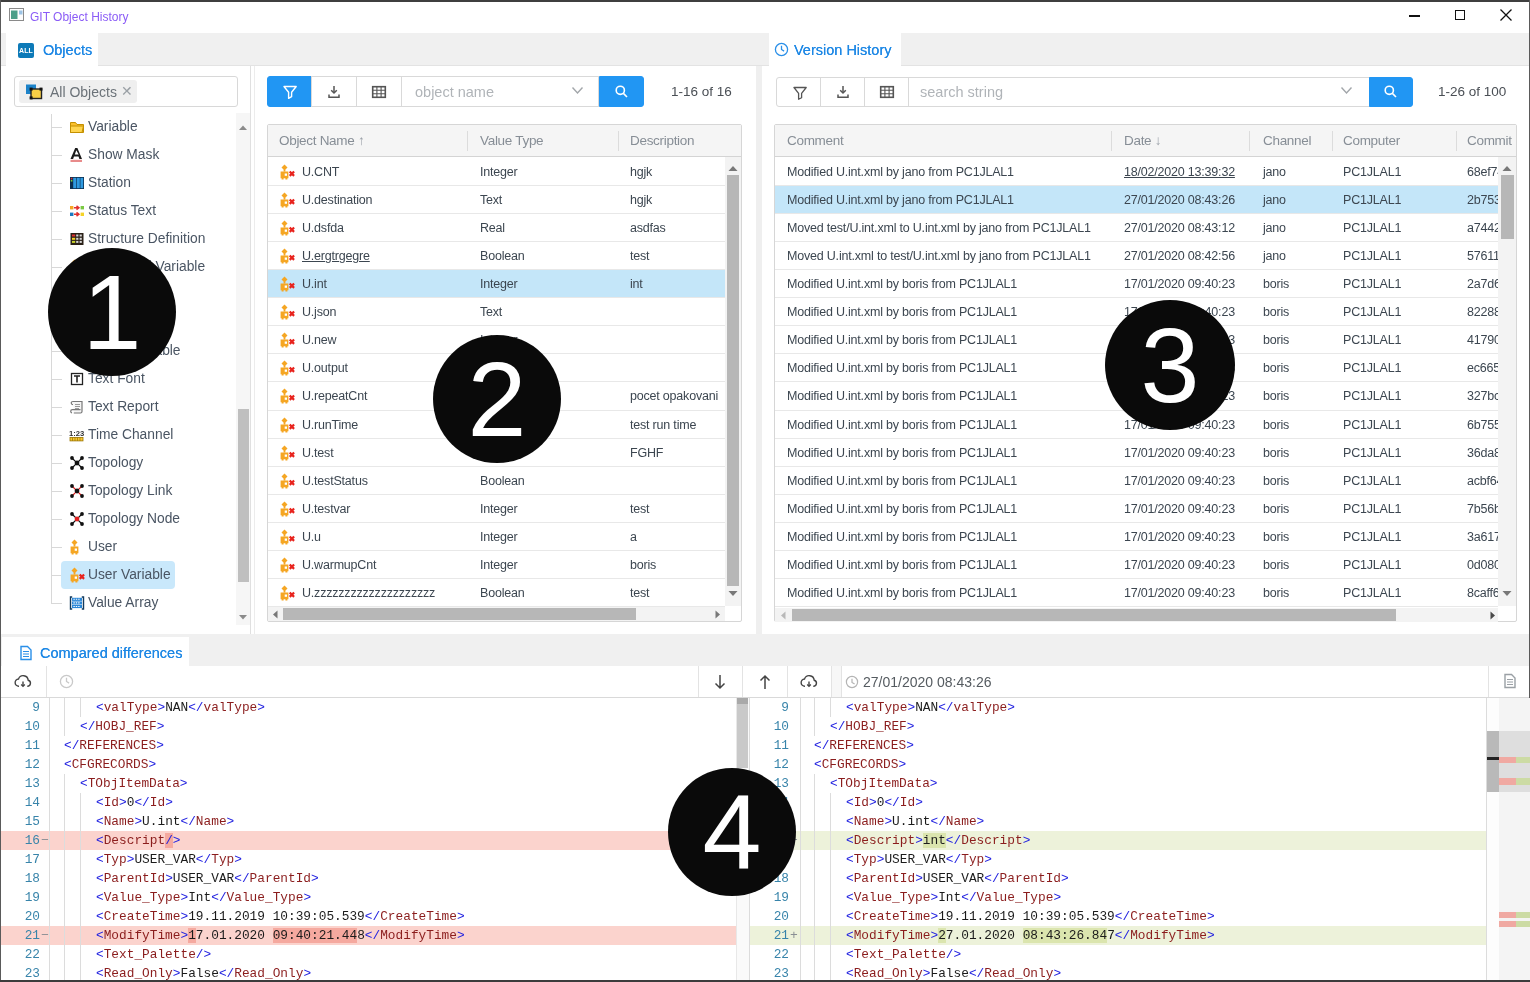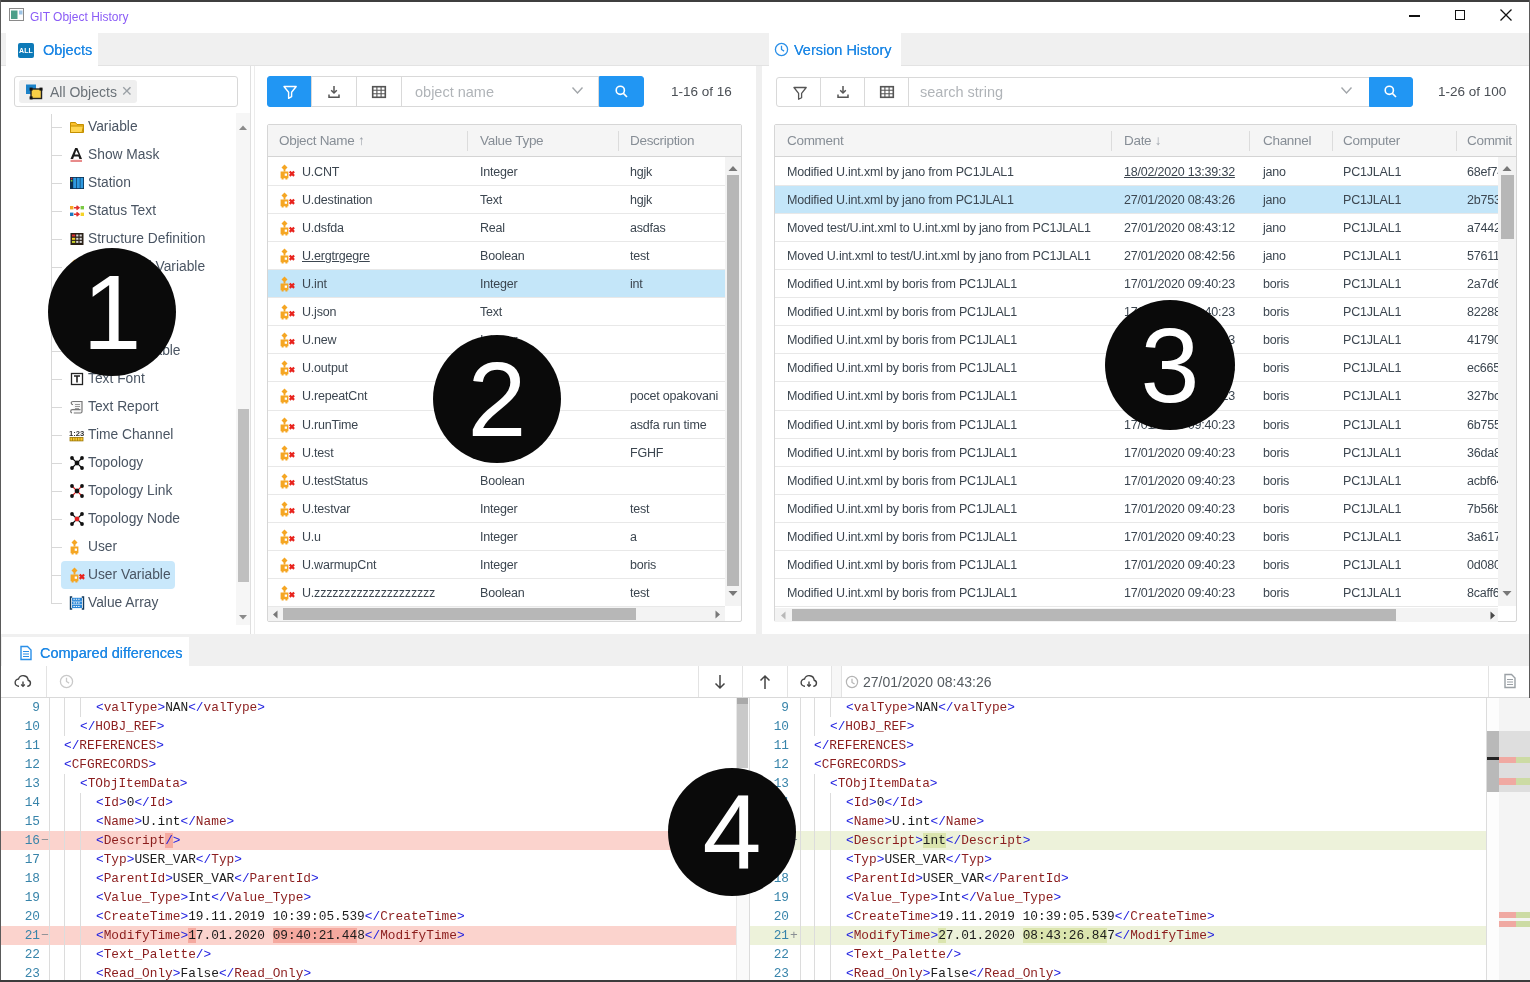--- a/index.html
+++ b/index.html
@@ -447,21 +447,21 @@
       <svg style="" width="17" height="16" viewBox="0 0 17 16">
         <path d="M5.5 0.6l3 3-3 3-3-3z" fill="#f5a623"></path>
         <rect x="4.6" y="5.6" width="1.8" height="2" fill="#f5a623"></rect>
         <path d="M1.6 7.4h7.8v6.8h-1v1.4h-2v-1.4H4.6v1.4h-2v-1.4h-1z" fill="#f5a623"></path>
         <rect x="5.7" y="9.5" width="2.3" height="2.3" fill="#fff"></rect>
         <path d="M10.7 7.5l4.4 4.4M15.1 7.5l-4.4 4.4" stroke="#e8231d" stroke-width="2.2"></path>
       </svg>
     </div>
 <div class="cell" style="left:302px;top:417.54px;">U.runTime</div>
 <div class="cell" style="left:480px;top:417.54px;">Text</div>
-<div class="cell" style="left:630px;top:417.54px;">asdfa run time</div>
+<div class="cell" style="left:630px;top:417.54px;">test run time</div>
 <div class="a" style="left:268px;top:438.60px;width:456.5px;height:28.06px;border-bottom:1px solid #e8e8e8;"></div>
 <div class="ic" style="left:279px;top:444.60px;width:17px;height:16px;">
       <svg style="" width="17" height="16" viewBox="0 0 17 16">
         <path d="M5.5 0.6l3 3-3 3-3-3z" fill="#f5a623"></path>
         <rect x="4.6" y="5.6" width="1.8" height="2" fill="#f5a623"></rect>
         <path d="M1.6 7.4h7.8v6.8h-1v1.4h-2v-1.4H4.6v1.4h-2v-1.4h-1z" fill="#f5a623"></path>
         <rect x="5.7" y="9.5" width="2.3" height="2.3" fill="#fff"></rect>
         <path d="M10.7 7.5l4.4 4.4M15.1 7.5l-4.4 4.4" stroke="#e8231d" stroke-width="2.2"></path>
       </svg>
     </div>

